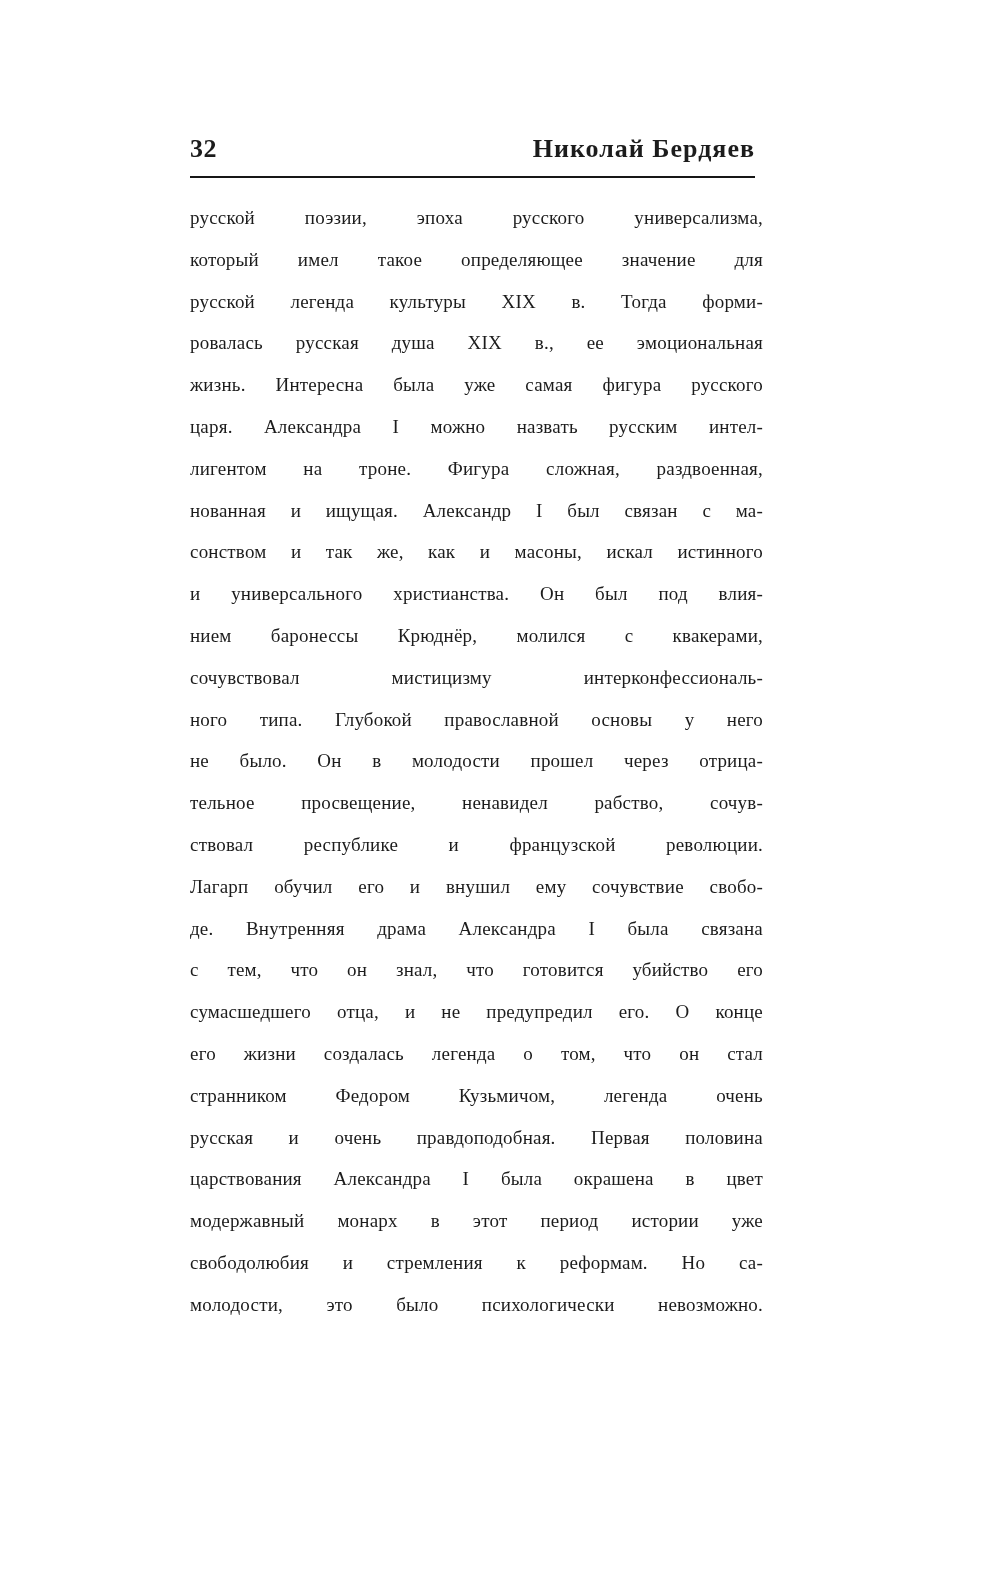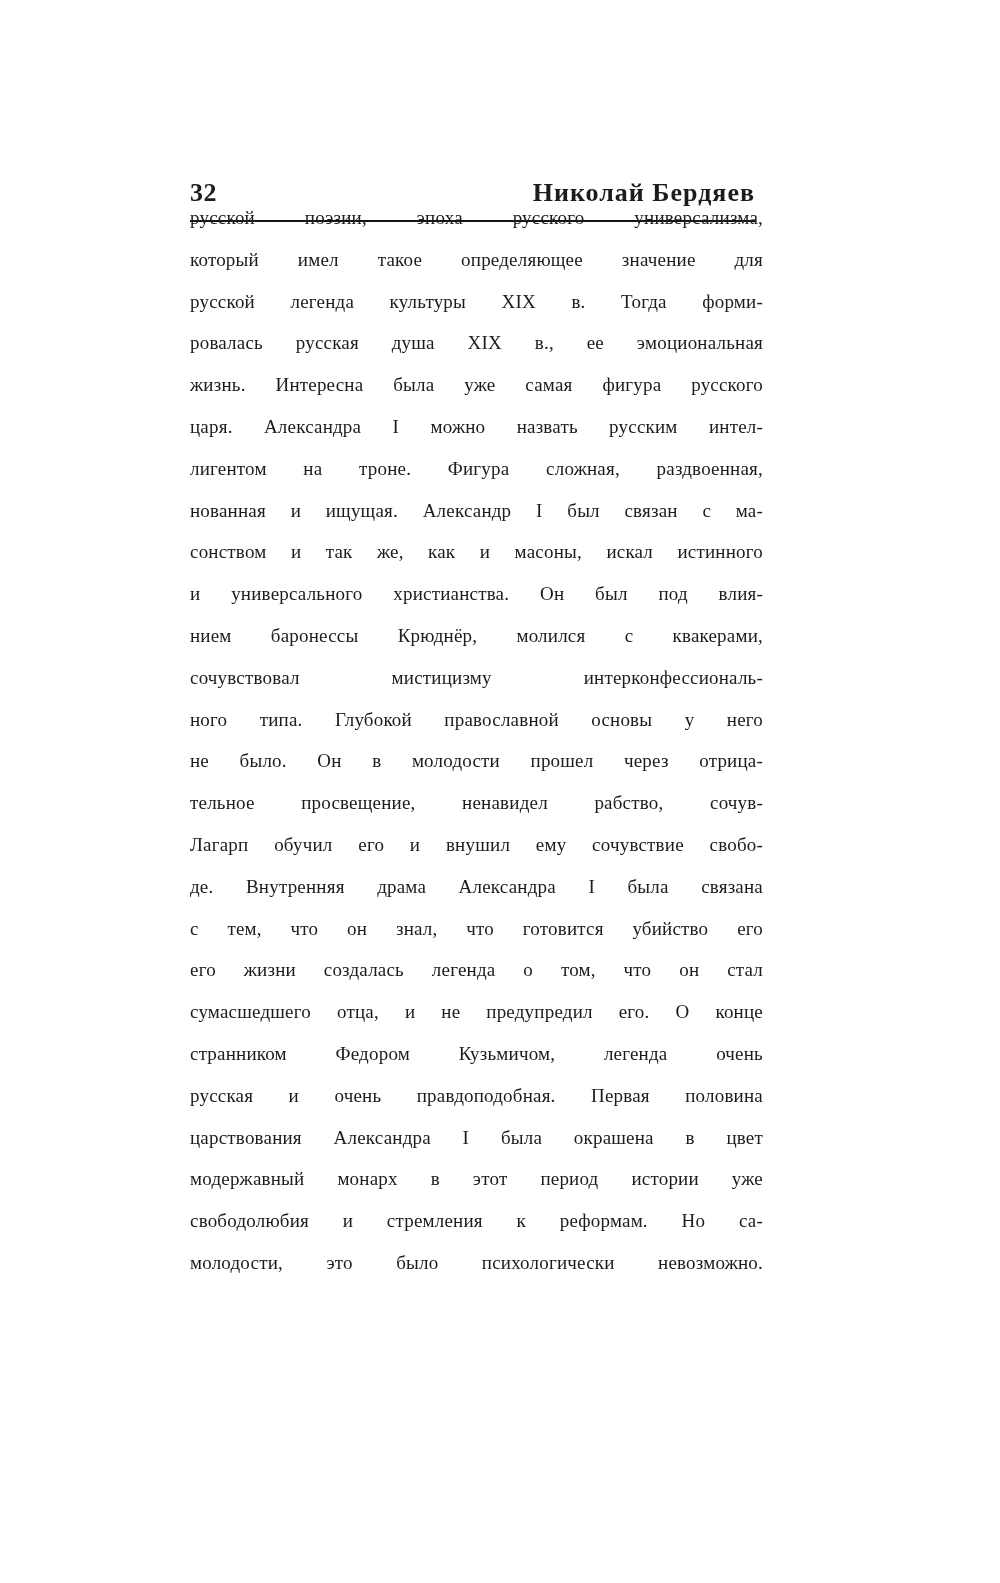--- a/index.html
+++ b/index.html
@@ -28,21 +28,20 @@
     padding-bottom: 12px;
     border-bottom: 2px solid #161616;
   }
   .page-number {
     font-weight: bold;
     letter-spacing: 0.5px;
   }
   .author-name {
     font-weight: bold;
     letter-spacing: 1px;
-    margin-top: 44px;
   }
   .body-text {
     position: absolute;
     left: 190px;
     right: 117px;
     top: 197px;
     font-size: 19px;
     line-height: 41.8px;
     letter-spacing: 0.2px;
   }
@@ -71,25 +70,26 @@
     <div class="text-line">царя. Александра I можно назвать русским интел-</div>
     <div class="text-line">лигентом на троне. Фигура сложная, раздвоенная,</div>
     <div class="text-line">нованная и ищущая. Александр I был связан с ма-</div>
     <div class="text-line">сонством и так же, как и масоны, искал истинного</div>
     <div class="text-line">и универсального христианства. Он был под влия-</div>
     <div class="text-line">нием баронессы Крюднёр, молился с квакерами,</div>
     <div class="text-line">сочувствовал мистицизму интерконфессиональ-</div>
     <div class="text-line">ного типа. Глубокой православной основы у него</div>
     <div class="text-line">не было. Он в молодости прошел через отрица-</div>
     <div class="text-line">тельное просвещение, ненавидел рабство, сочув-</div>
+    <div class="text-line">ствовал республике и французской революции.</div>
     <div class="text-line">Лагарп обучил его и внушил ему сочувствие свобо-</div>
     <div class="text-line">де. Внутренняя драма Александра I была связана</div>
     <div class="text-line">с тем, что он знал, что готовится убийство его</div>
+    <div class="text-line">сумасшедшего отца, и не предупредил его. О конце</div>
     <div class="text-line">его жизни создалась легенда о том, что он стал</div>
-    <div class="text-line">сумасшедшего отца, и не предупредил его. О конце</div>
     <div class="text-line">странником Федором Кузьмичом, легенда очень</div>
     <div class="text-line">русская и очень правдоподобная. Первая половина</div>
     <div class="text-line">царствования Александра I была окрашена в цвет</div>
     <div class="text-line">модержавный монарх в этот период истории уже</div>
     <div class="text-line">свободолюбия и стремления к реформам. Но са-</div>
     <div class="text-line">молодости, это было психологически невозможно.</div>
   </div>
 
 </div>
 

